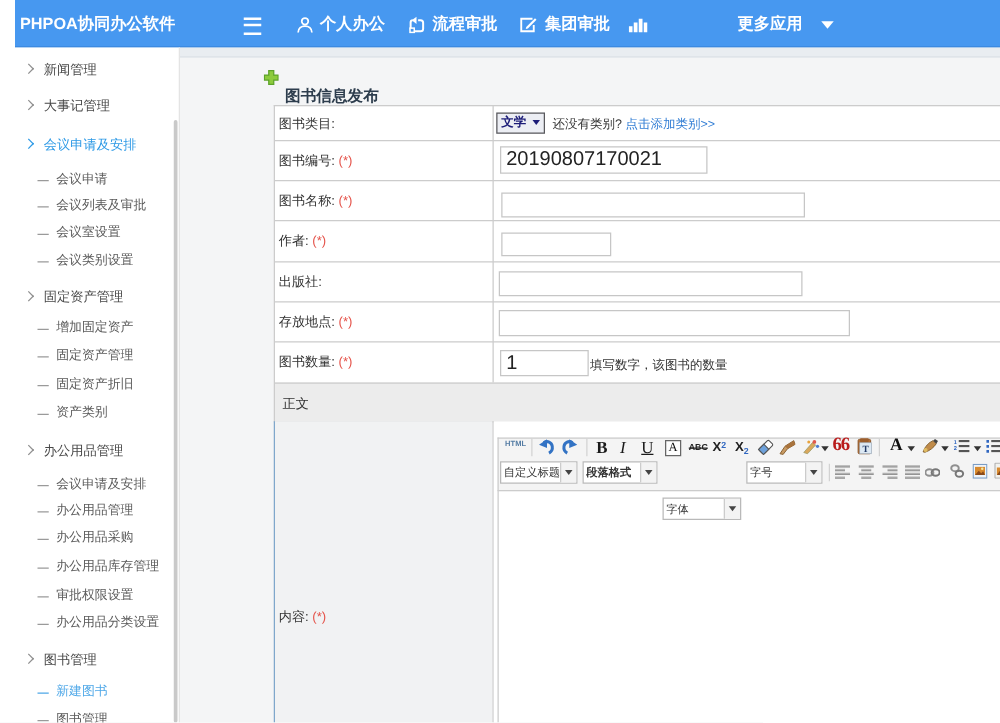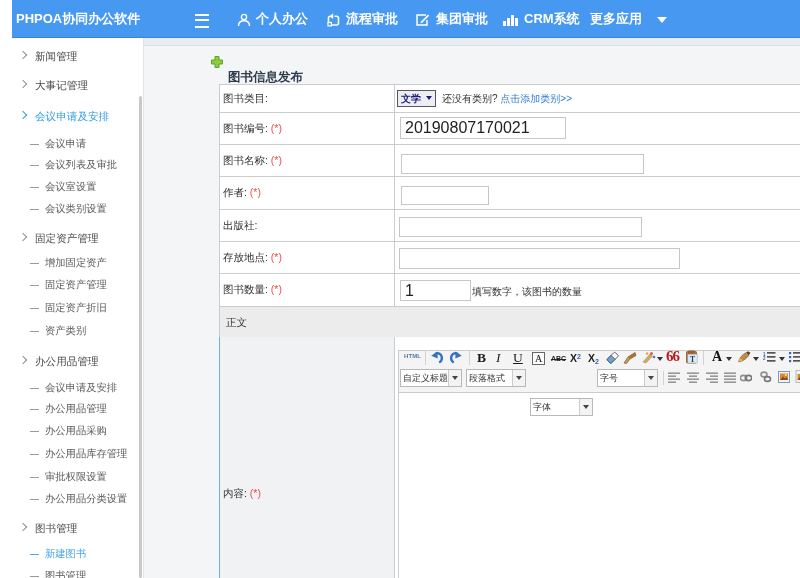--- a/index.html
+++ b/index.html
@@ -66,21 +66,20 @@
         <path d="M11 2 L2 2 L2 12 L12 12 L12 7" fill="none" stroke="#fff" stroke-width="1.5"></path>
         <path d="M6 8.5 L13 1.5 L14.2 2.7 L7.3 9.7 L5.6 10.2 Z" fill="#fff"></path>
       </svg>
   <span class="hitem" style="left:424px;">集团审批</span>
   <svg class="hicon" style="left:491px;top:14px;" width="15" height="12" viewBox="0 0 15 12">
         <rect x="0" y="7" width="3" height="5" fill="#fff"></rect>
         <rect x="4" y="4" width="3" height="8" fill="#fff"></rect>
         <rect x="8" y="1" width="3" height="11" fill="#fff"></rect>
         <rect x="12" y="4" width="3" height="8" fill="#fff"></rect>
       </svg>
-  <span class="hitem" style="left:512px;">CRM系统</span>
   <span class="hitem" style="left:578px;">更多应用</span>
   <span class="hicon" style="left:645px;top:17px;width:0;height:0;border-left:5px solid transparent;border-right:5px solid transparent;border-top:6px solid #fff;"></span>
 </div>
 
 <div id="side"></div>
 <div id="sbthumb"></div>
 <div class="sg" style="top:45px;">
       <span class="ar"></span>
       <span class="tx">新闻管理</span>
     </div>
@@ -293,21 +292,21 @@
       <rect x="4" y="9" width="8.5" height="1.7" fill="#555"></rect>
     </svg>
 <span class="tcaret" style="left:793px;top:357px;"></span>
 
 <div class="tsel" style="left:388px;top:369px;width:60px;">
       <span class="stx">自定义标题</span>
       <span class="sarr">
         <i></i>
       </span>
     </div>
-<div class="tsel" style="left:454px;top:369px;width:58px;">
+<div class="tsel" style="left:454px;top:369px;width:58px;font-weight:bold;">
       <span class="stx">段落格式</span>
       <span class="sarr">
         <i></i>
       </span>
     </div>
 <div class="tsel" style="left:518px;top:369px;width:61px;margin-top:29px;">
       <span class="stx">字体</span>
       <span class="sarr">
         <i></i>
       </span>

